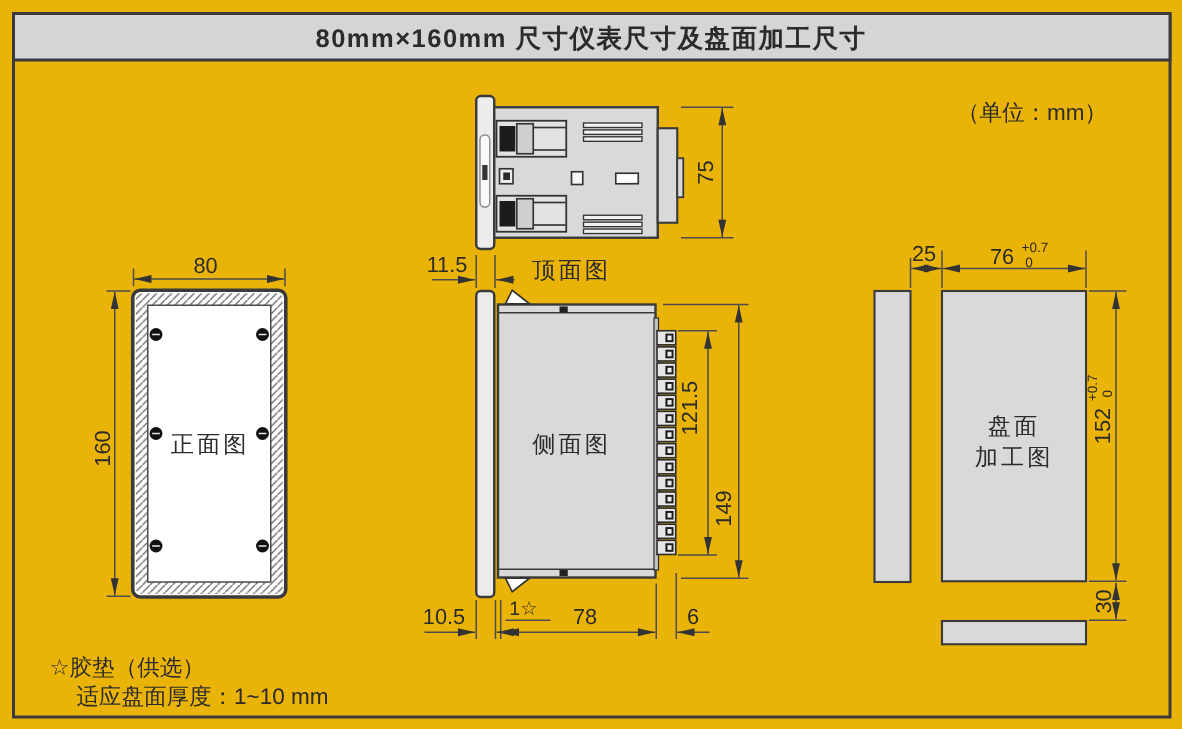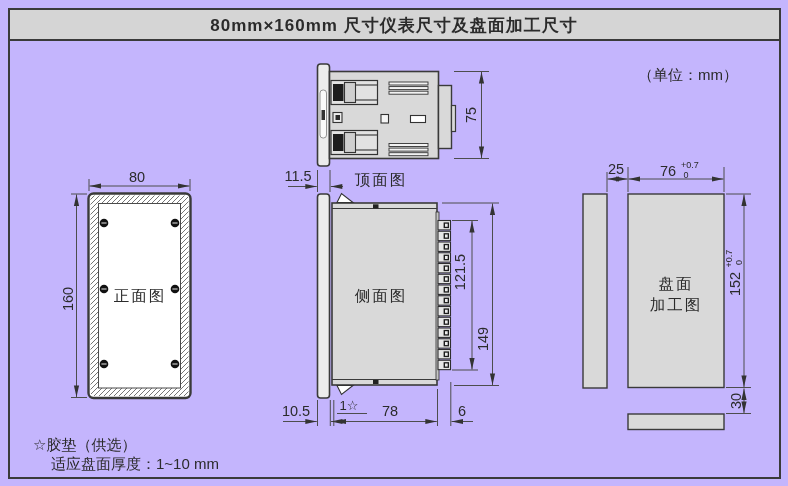--- a/index.html
+++ b/index.html
@@ -1,17 +1,17 @@
 <!DOCTYPE html>
 <html><head>
 <meta charset="utf-8">
 <style>
   html,body{margin:0;padding:0;background:#fff;}
   .page{
-    position:relative;width:788px;height:486px;background:#c4b5fd;
+    position:relative;width:788px;height:486px;background:#eab308;
     font-family:"Liberation Sans","DejaVu Sans",sans-serif;
     overflow:hidden;
   }
   svg{position:absolute;left:0;top:0;}
   svg text{fill:#2b2b2b;}
   .dimtxt{font-size:14.5px;}
   .dimtxt-sm{font-size:13px;}
   .tol{font-size:9px;}
   .viewlabel{font-size:15.5px;letter-spacing:2px;}
   .titletxt{font-size:17px;font-weight:bold;letter-spacing:1px;}

